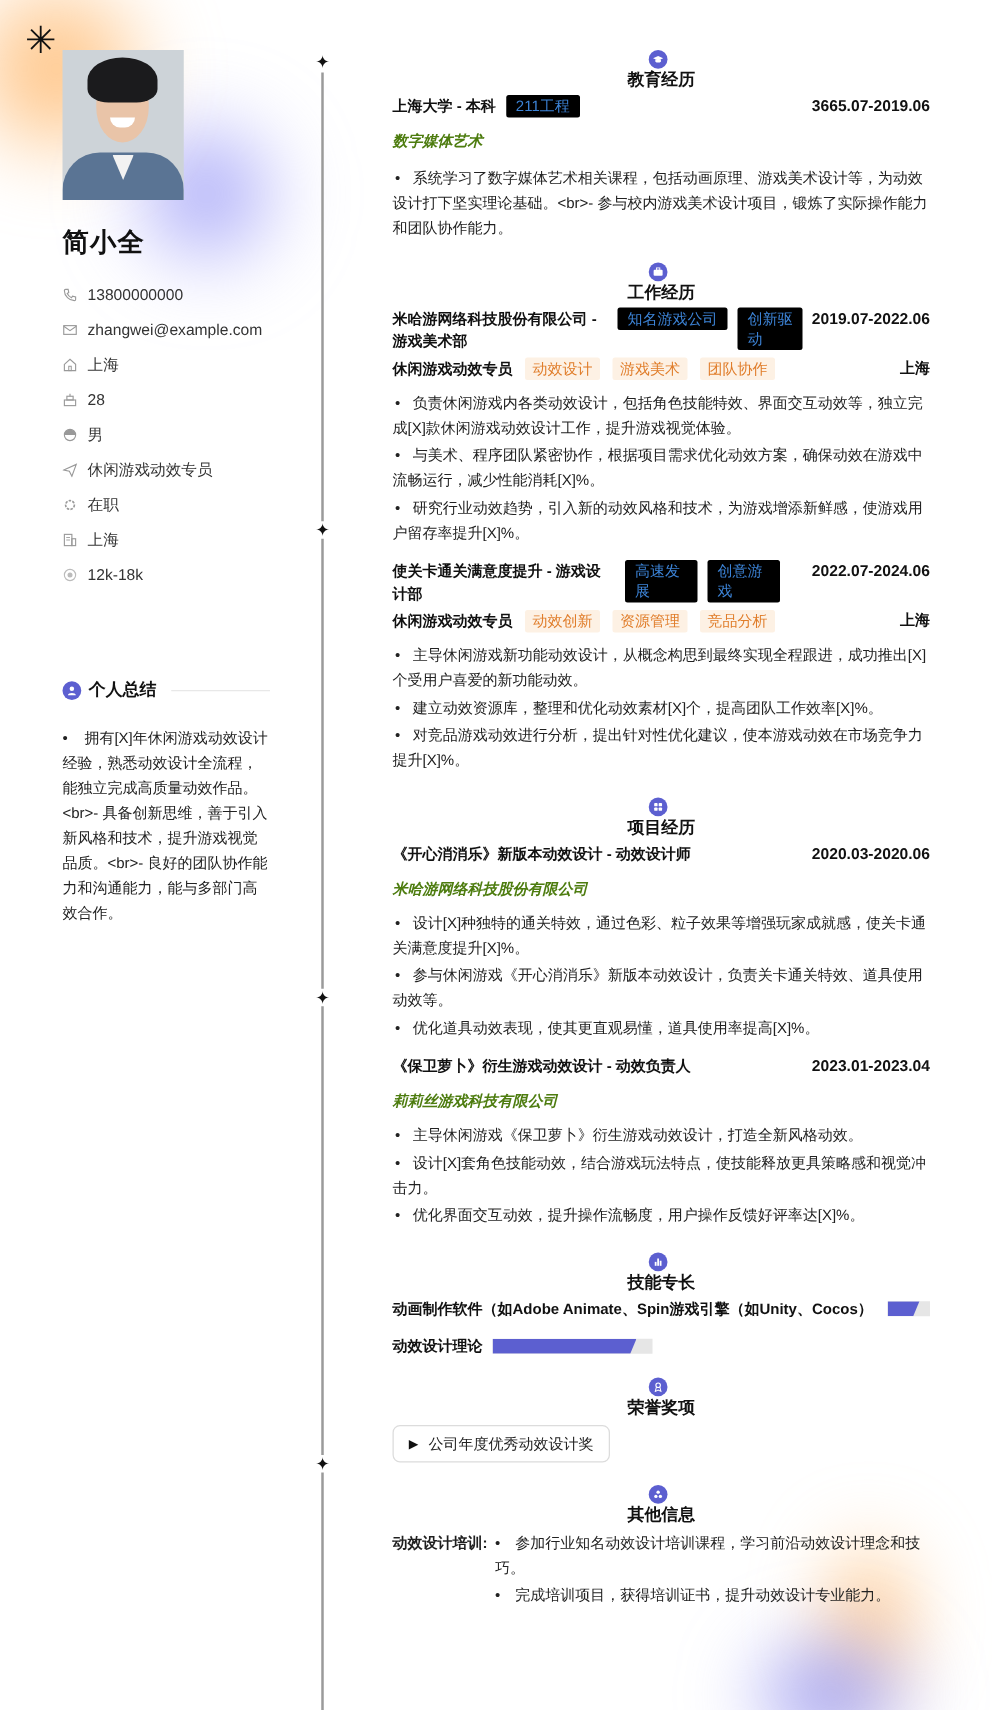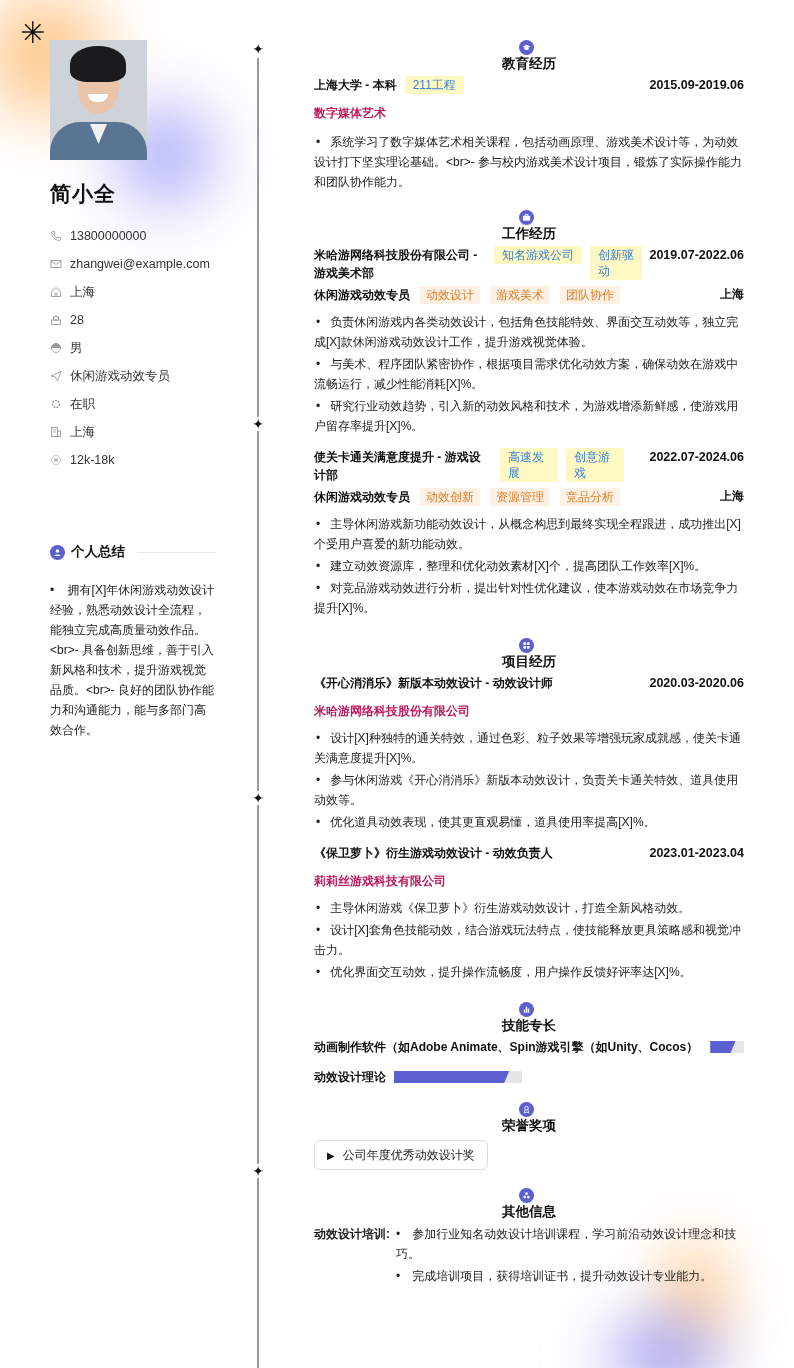--- a/index.html
+++ b/index.html
@@ -44,22 +44,22 @@
   .right { position: absolute; left: 314px; top: 40px; width: 430px; }
   .section { margin-bottom: 20px; }
   .section .sec-head { margin-bottom: 16px; flex-direction: column; }
   .section .sec-line { margin-left: 12px; }
 
   .entry { margin-bottom: 10px; }
   .row { display: flex; justify-content: space-between; align-items: flex-start; }
   .row-left { display: flex; align-items: flex-start; }
   .entry-title { font-size: 12px; font-weight: bold; color: #111; line-height: 18px; }
   .date { font-size: 12.5px; font-weight: bold; color: #111; line-height: 18px; white-space: nowrap; }
-  .sub { font-size: 12px; font-weight: bold; color: #be185d; line-height: 18px; margin-top: 10px; }
-  .tag-blue { background: #fef9c3; color: #3c83d6; font-size: 12px; line-height: 16px; padding: 1px 8px; margin-left: 8px; border-radius: 2px; }
+  .sub { font-size: 12px; font-weight: bold; color: #4d7c0f; line-height: 18px; margin-top: 10px; font-style: italic; }
+  .tag-blue { background: #000000; color: #3c83d6; font-size: 12px; line-height: 16px; padding: 1px 8px; margin-left: 8px; border-radius: 2px; }
   .tag-orange { background: #fdf1e4; color: #e07d2a; font-size: 12px; line-height: 16px; padding: 1px 6px; margin-left: 10px; border-radius: 2px; }
   .loc { font-size: 12px; font-weight: bold; color: #111; }
 
   ul.bullets { list-style: none; margin-top: 8px; }
   ul.bullets li { font-size: 12px; color: #222; line-height: 20px; margin-bottom: 2px; position: relative; padding-left: 0; }
   ul.bullets li::before { content: "•"; margin-right: 10px; margin-left: 2px; }
 
   .skill-row { display: flex; align-items: center; font-size: 12px; color: #111; margin-bottom: 12px; height: 18px; }
   .skill-label { white-space: nowrap; font-weight: bold; }
   .skill-label.normal { font-weight: normal; }
@@ -219,21 +219,21 @@
         </span>
       <span class="sec-title">教育经历</span>
       <span class="sec-line"></span>
     </div>
     <div class="entry">
       <div class="row">
         <div class="row-left">
           <span class="entry-title">上海大学 - 本科</span>
           <span class="tag-blue">211工程</span>
         </div>
-        <span class="date">2015.09-2019.06</span>
+        <span class="date">3665.07-2019.06</span>
       </div>
       <div class="sub">数字媒体艺术</div>
       <ul class="bullets" style="margin-top:10px">
         <li>系统学习了数字媒体艺术相关课程，包括动画原理、游戏美术设计等，为动效设计打下坚实理论基础。&lt;br&gt;- 参与校内游戏美术设计项目，锻炼了实际操作能力和团队协作能力。</li>
       </ul>
     </div>
   </div>
 
   <div class="section" style="margin-top:-2px">
     <div class="sec-head">

